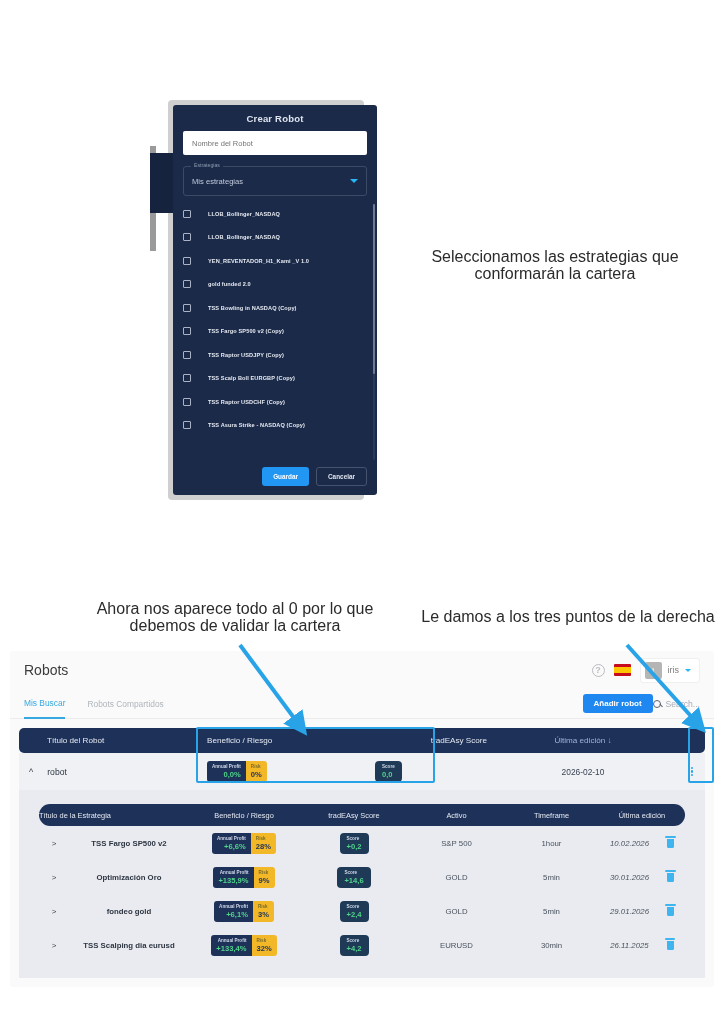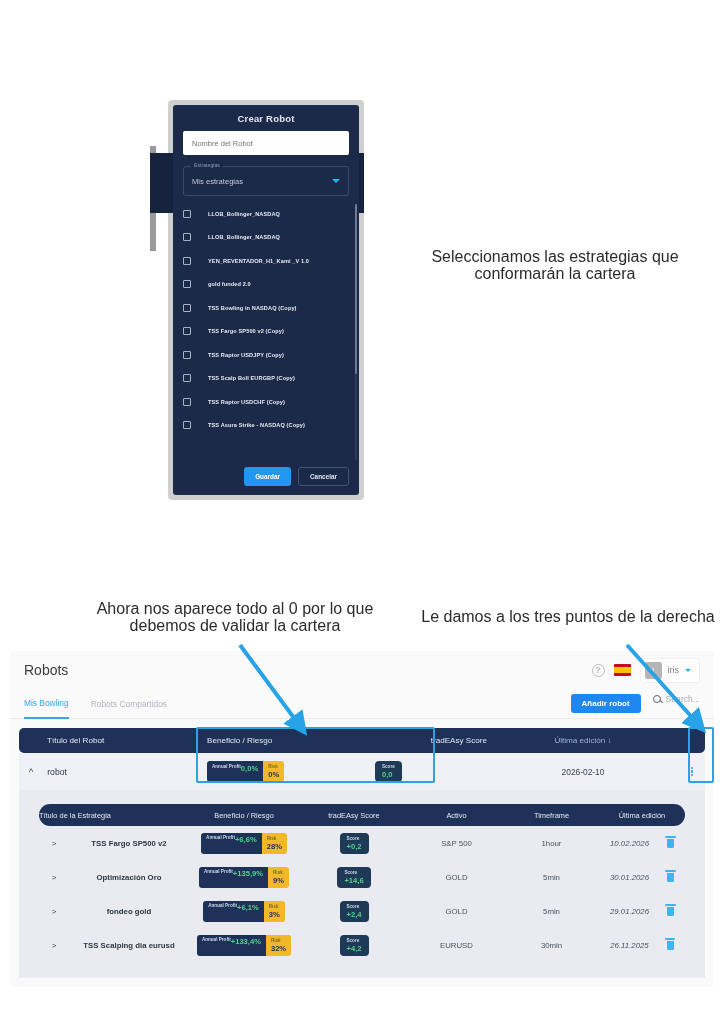--- a/index.html
+++ b/index.html
@@ -19,21 +19,21 @@
   }
   .dark-band {
     position: absolute; left: -18px; top: 53px; width: 214px; height: 60px;
     background: #16233f;
   }
   .grey-strip {
     position: absolute; left: -18px; top: 46px; width: 6px; height: 105px;
     background: #9a9a9a;
   }
   .modal {
-    position: absolute; left: 5px; top: 5px; width: 186px; height: 390px;
+    position: absolute; left: 5px; top: 5px; width: 204px; height: 390px;
     background: #1b2a49; border-radius: 3px;
     display: flex; flex-direction: column; overflow: hidden;
   }
   .modal-title {
     color: #dfe5ef; font-size: 9.5px; font-weight: bold;
     text-align: center; padding: 8px 0 7px 0; letter-spacing: .2px;
   }
   .name-input {
     margin: 0 10px; height: 24px; background: #ffffff; border: none;
     border-radius: 2px; padding: 0 9px; font-size: 7.5px; color: #7b8595;
@@ -122,21 +122,21 @@
   }
   .user-name { font-size: 9px; color: #7d7d7d; }
   .caret-grey { width: 0; height: 0; border-left: 3.2px solid transparent; border-right: 3.2px solid transparent; border-top: 3.8px solid #29b6f6; }
 
   .tabs-row {
     display: flex; align-items: center; height: 30px; padding: 0 14px;
     border-bottom: 1px solid #ececec; gap: 22px; position: relative;
   }
   .tab { font-size: 8.4px; color: #b0b6bd; height: 30px; display: flex; align-items: center; }
   .tab.active { color: #37a9e0; border-bottom: 2px solid #37a9e0; }
-  .tabs-right { margin-left: auto; display: flex; align-items: flex-start; gap: 12px; }
+  .tabs-right { margin-left: auto; display: flex; align-items: center; }
   .btn-add {
     background: #1e88f0; color: #fff; font-size: 8px; font-weight: bold;
     padding: 5px 11px; border-radius: 3px; border: none;
   }
   .search-inline { display: flex; align-items: center; gap: 5px; }
   .mag {
     width: 8px; height: 8px; border: 1.4px solid #5b6472; border-radius: 50%;
     position: relative;
   }
   .mag::after {
@@ -164,21 +164,21 @@
   .chev-up { color: #3a4452; font-size: 9px; }
   .rr-ben { width: 168px; display: flex; align-items: center; }
   .rr-score { width: 112px; display: flex; justify-content: flex-start; }
   .rr-last { flex: 1; text-align: center; color: #3a4352; font-size: 8.4px; }
   .rr-dots { width: 26px; display: flex; justify-content: center; }
   .dots { display: flex; flex-direction: column; gap: 1.6px; }
   .dots i { width: 2.2px; height: 2.2px; background: #29a3e8; border-radius: 50%; display: block; }
 
   
   .badge-pr { display: inline-flex; border-radius: 3px; overflow: hidden; height: 21px; }
-  .bp-left { background: #1e3158; padding: 2.5px 5px 2.5px 5px; display: flex; justify-content: center; }
+  .bp-left { background: #1e3158; padding: 2.5px 5px 2.5px 5px; display: flex; flex-direction: column; justify-content: center; align-items: flex-end; }
   .bp-left .cap { font-size: 4.6px; color: #cfd8e8; font-weight: bold; line-height: 6px; }
   .bp-left .val { font-size: 7.6px; color: #4fd48a; font-weight: bold; line-height: 9px; }
   .bp-right { background: #f2b827; padding: 2.5px 5px; display: flex; flex-direction: column; justify-content: center; }
   .bp-right .cap { font-size: 4.6px; color: #7a6a2a; font-weight: bold; line-height: 6px; }
   .bp-right .val { font-size: 7.6px; color: #1e3158; font-weight: bold; line-height: 9px; }
   .badge-score {
     display: inline-flex; flex-direction: column; justify-content: center;
     background: #1f3a57; border-radius: 4px; padding: 2.5px 7px; height: 21px;
   }
   .badge-score .cap { font-size: 4.6px; color: #cfd8e8; font-weight: bold; line-height: 6px; }
@@ -314,21 +314,21 @@
           </div>
         <div class="user-box">
           <div class="avatar">I</div>
           <div class="user-name">iris</div>
           <span class="caret-grey"></span>
         </div>
       </div>
     </div>
 
     <div class="tabs-row">
-      <div class="tab active">Mis Bowling</div>
+      <div class="tab active">Mis Buscar</div>
       <div class="tab">Robots Compartidos</div>
       <div class="tabs-right">
         <button class="btn-add">Añadir robot</button>
         <div class="search-inline">
           <span class="mag"></span>
           <span class="search-ph">Search...</span>
         </div>
       </div>
     </div>
 

